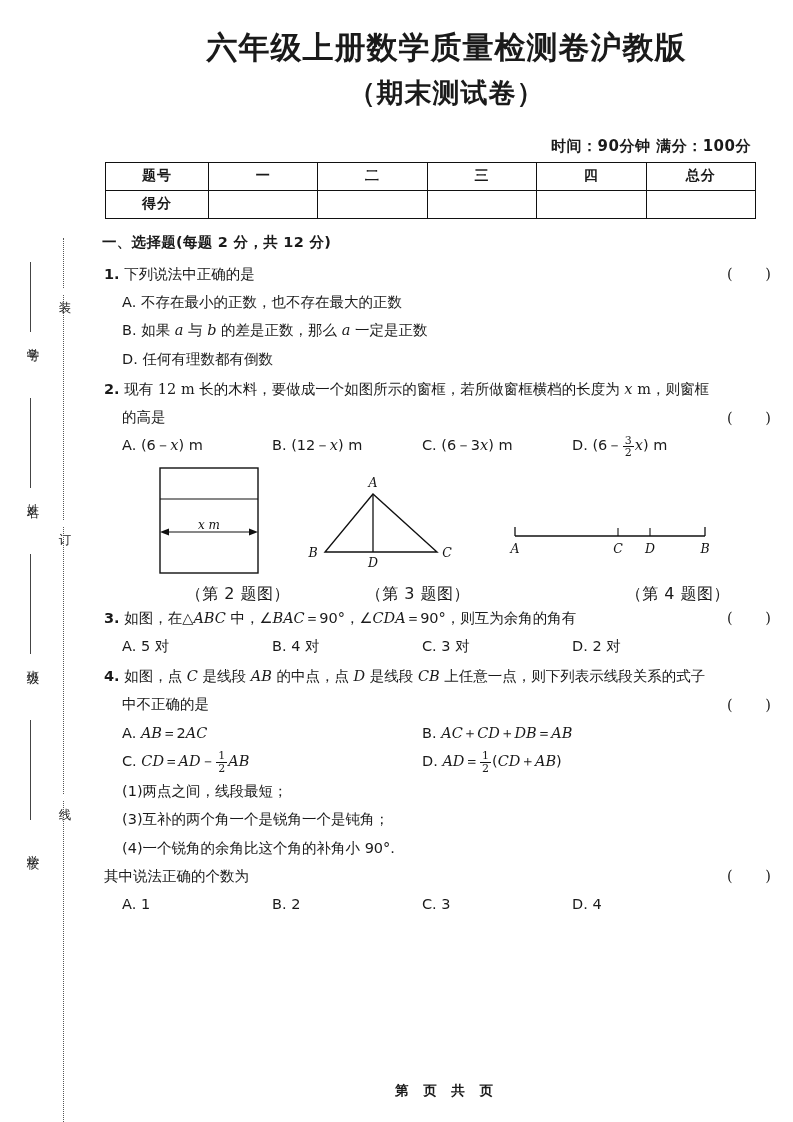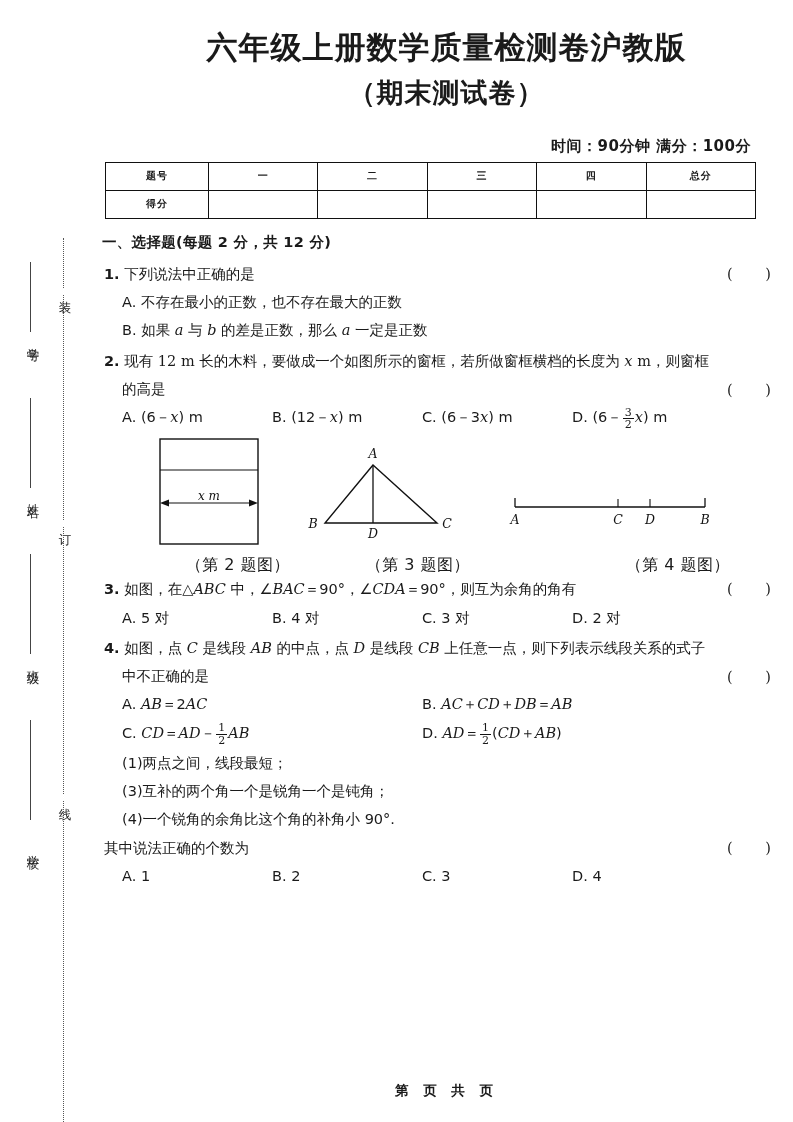--- a/index.html
+++ b/index.html
@@ -91,21 +91,21 @@
   table.scoretable {
     border-collapse: collapse;
     width: 651px;
     margin: 0 0 0 5px;
     table-layout: fixed;
   }
   table.scoretable td {
     border: 1px solid #111;
     height: 25px;
     text-align: center;
-    font-size: 10px;
+    font-size: 14px;
     font-weight: 600;
     letter-spacing: 1px;
   }
   table.scoretable td.first { width: 100px; }
 
   .section-head {
     font-size: 14.5px;
     font-weight: bold;
     margin: 14px 0 8px 2px;
     letter-spacing: 0.3px;
@@ -245,20 +245,21 @@
   <div class="section-head">一、选择题(每题 2 分，共 12 分)</div>
 
   <div class="q">
     <div class="stem">
       <span class="qnum">1.</span>
       <span>下列说法中正确的是</span>
       <span class="blank-paren">(    )</span>
     </div>
     <div class="opt-line">A.&nbsp;不存在最小的正数，也不存在最大的正数</div>
     <div class="opt-line">B.&nbsp;如果 <i class="m">a</i> 与 <i class="m">b</i> 的差是正数，那么 <i class="m">a</i> 一定是正数</div>
+    <div class="opt-line">D.&nbsp;任何有理数都有倒数</div>
   </div>
 
   <div class="q">
     <div class="stem">
       <span class="qnum">2.</span>
       现有 <span class="mr">12 m</span> 长的木料，要做成一个如图所示的窗框，若所做窗框横档的长度为 <i class="m">x</i> <span class="mr">m</span>，则窗框的高是
       <span class="blank-paren" style="top:29px;">(    )</span>
     </div>
     <div class="opts-row">
       <div class="opt-w4">A.&nbsp;(6－<i class="m">x</i>) m</div>

